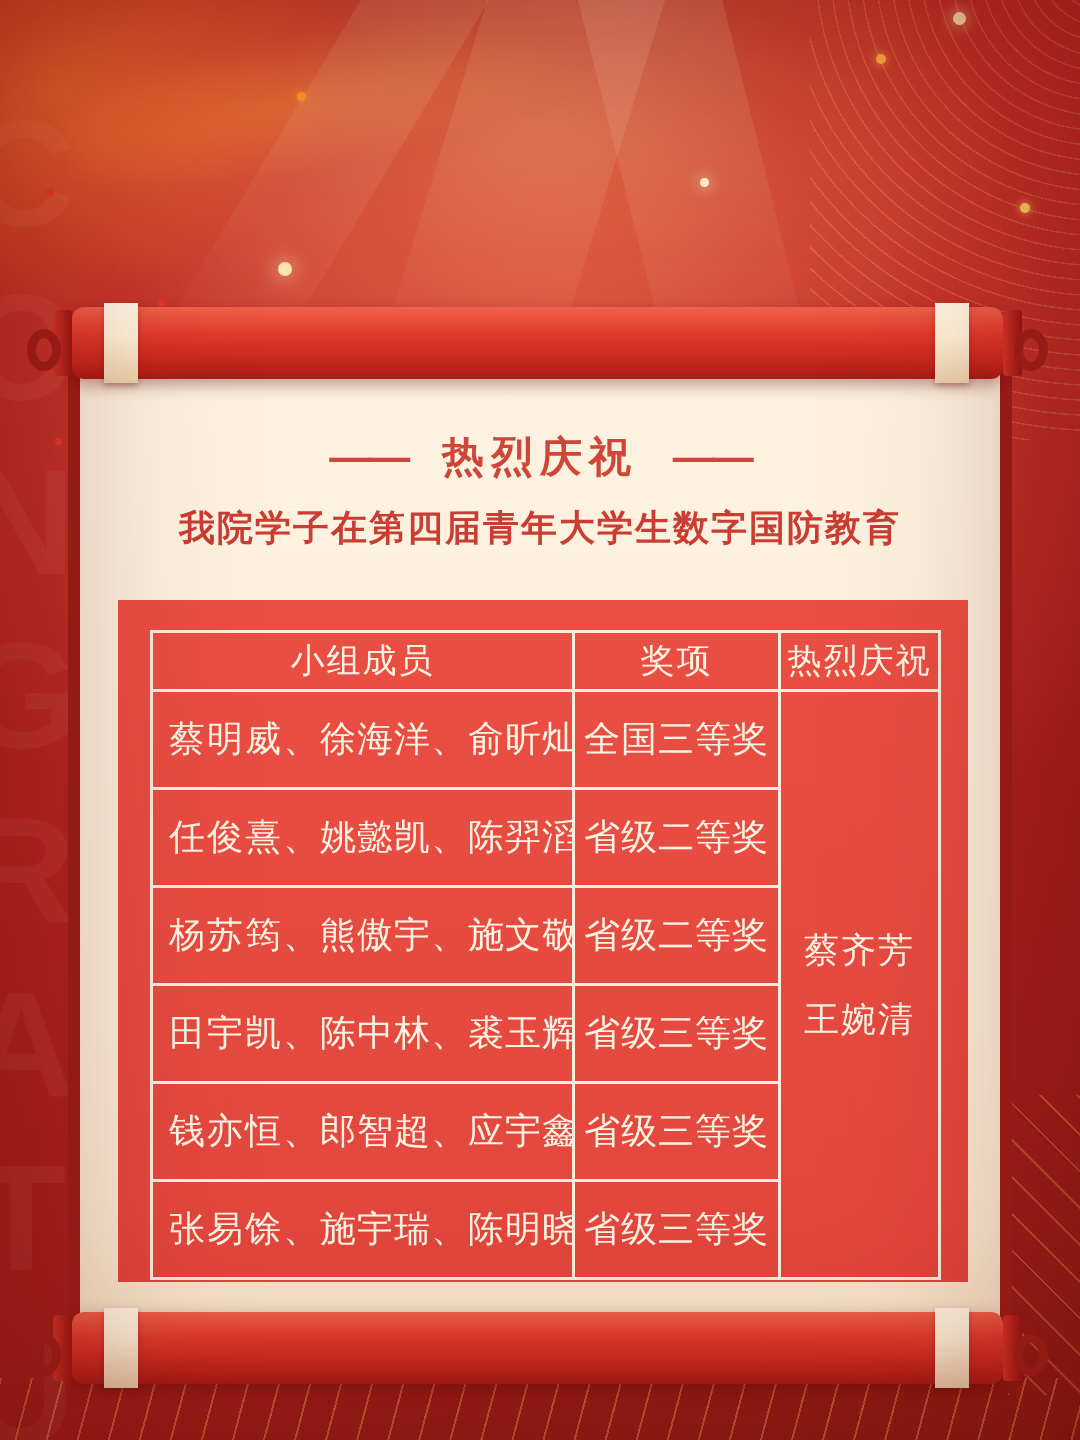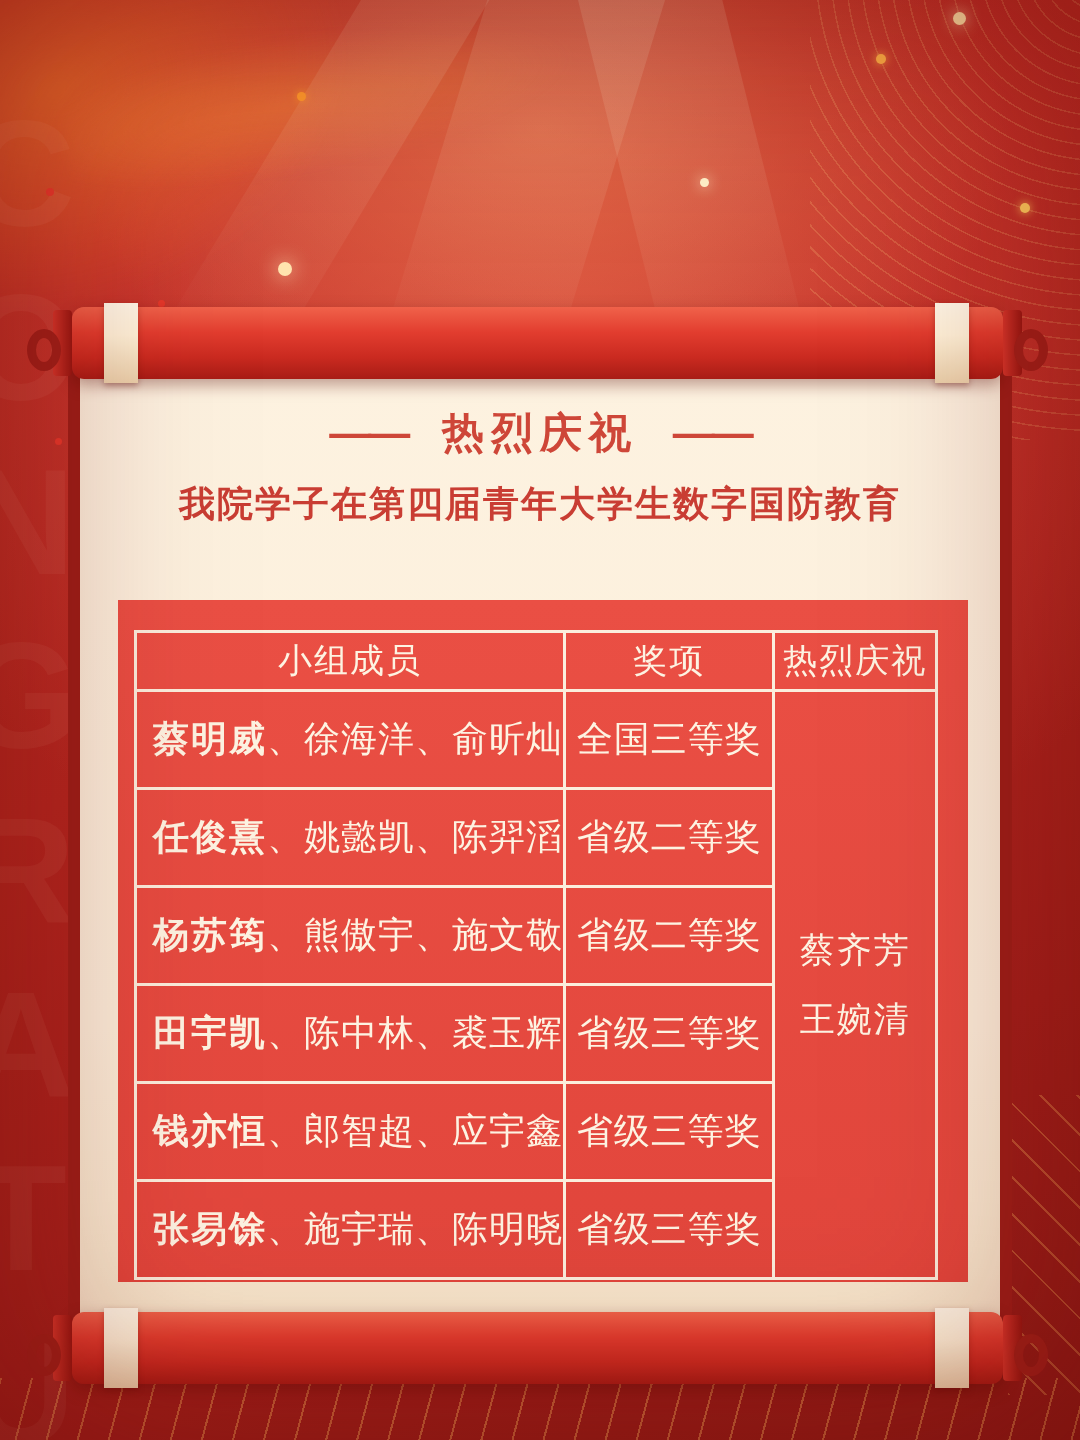--- a/index.html
+++ b/index.html
@@ -61,37 +61,37 @@
   .roller .ring{position:absolute;width:16px;height:24px;top:22px;border:9px solid #a02019;
     border-radius:50%;background:transparent;}
   .ring-left{left:-45px;}
   .ring-right{right:-45px;}
 
   
   .paper{position:absolute;left:68px;top:345px;width:944px;height:975px;box-sizing:border-box;z-index:4;
     background:linear-gradient(180deg,#fdf2e0 0%,#fcefdb 70%,#f7e6cb 100%);
     border-left:12px solid #9c1e18;border-right:12px solid #9c1e18;}
 
-  .banner{margin-top:60px;text-align:center;color:#ce4638;font-size:42px;font-weight:bold;
+  .banner{margin-top:84px;text-align:center;color:#ce4638;font-size:42px;font-weight:bold;
     letter-spacing:7px;white-space:nowrap;}
   .banner .dash{letter-spacing:-3px;margin:0 16px;font-weight:bold;}
   .subtitle{text-align:center;color:#c93d33;font-size:36px;font-weight:bold;letter-spacing:2px;line-height:1.5;}
   .subtitle.first{margin-top:16px;}
 
   
   .panel{position:absolute;left:38px;top:255px;width:850px;height:682px;box-sizing:border-box;
-    padding:30px 30px 32px 16px;
+    padding:30px 30px 32px 32px;
     background:linear-gradient(180deg,#ea4f44,#e2463c);}
   table.awards{width:100%;height:100%;border-collapse:collapse;table-layout:fixed;}
   .awards th,.awards td{border:3px solid #fbeedd;color:#fdf3e2;text-align:center;
     font-weight:normal;overflow:hidden;}
   .awards th{font-size:34px;height:54px;letter-spacing:2px;}
   .awards td{height:93px;font-size:36px;}
   .awards td.members{text-align:left;padding-left:16px;letter-spacing:1px;white-space:nowrap;}
-  .awards td.members b{font-weight:bold;letter-spacing:2px;}
+  .awards td.members b{font-weight:normal;letter-spacing:2px;}
   .awards td.award{font-size:36px;letter-spacing:1px;font-family:Liberation Serif, serif;}
   .awards td.advisor{font-size:35px;letter-spacing:2px;vertical-align:middle;}
   .awards td.advisor div{margin:22px 6px;}
 </style>
 </head>
 <body>
 
 <div class="poster">
 
   <div class="flame1"></div>

